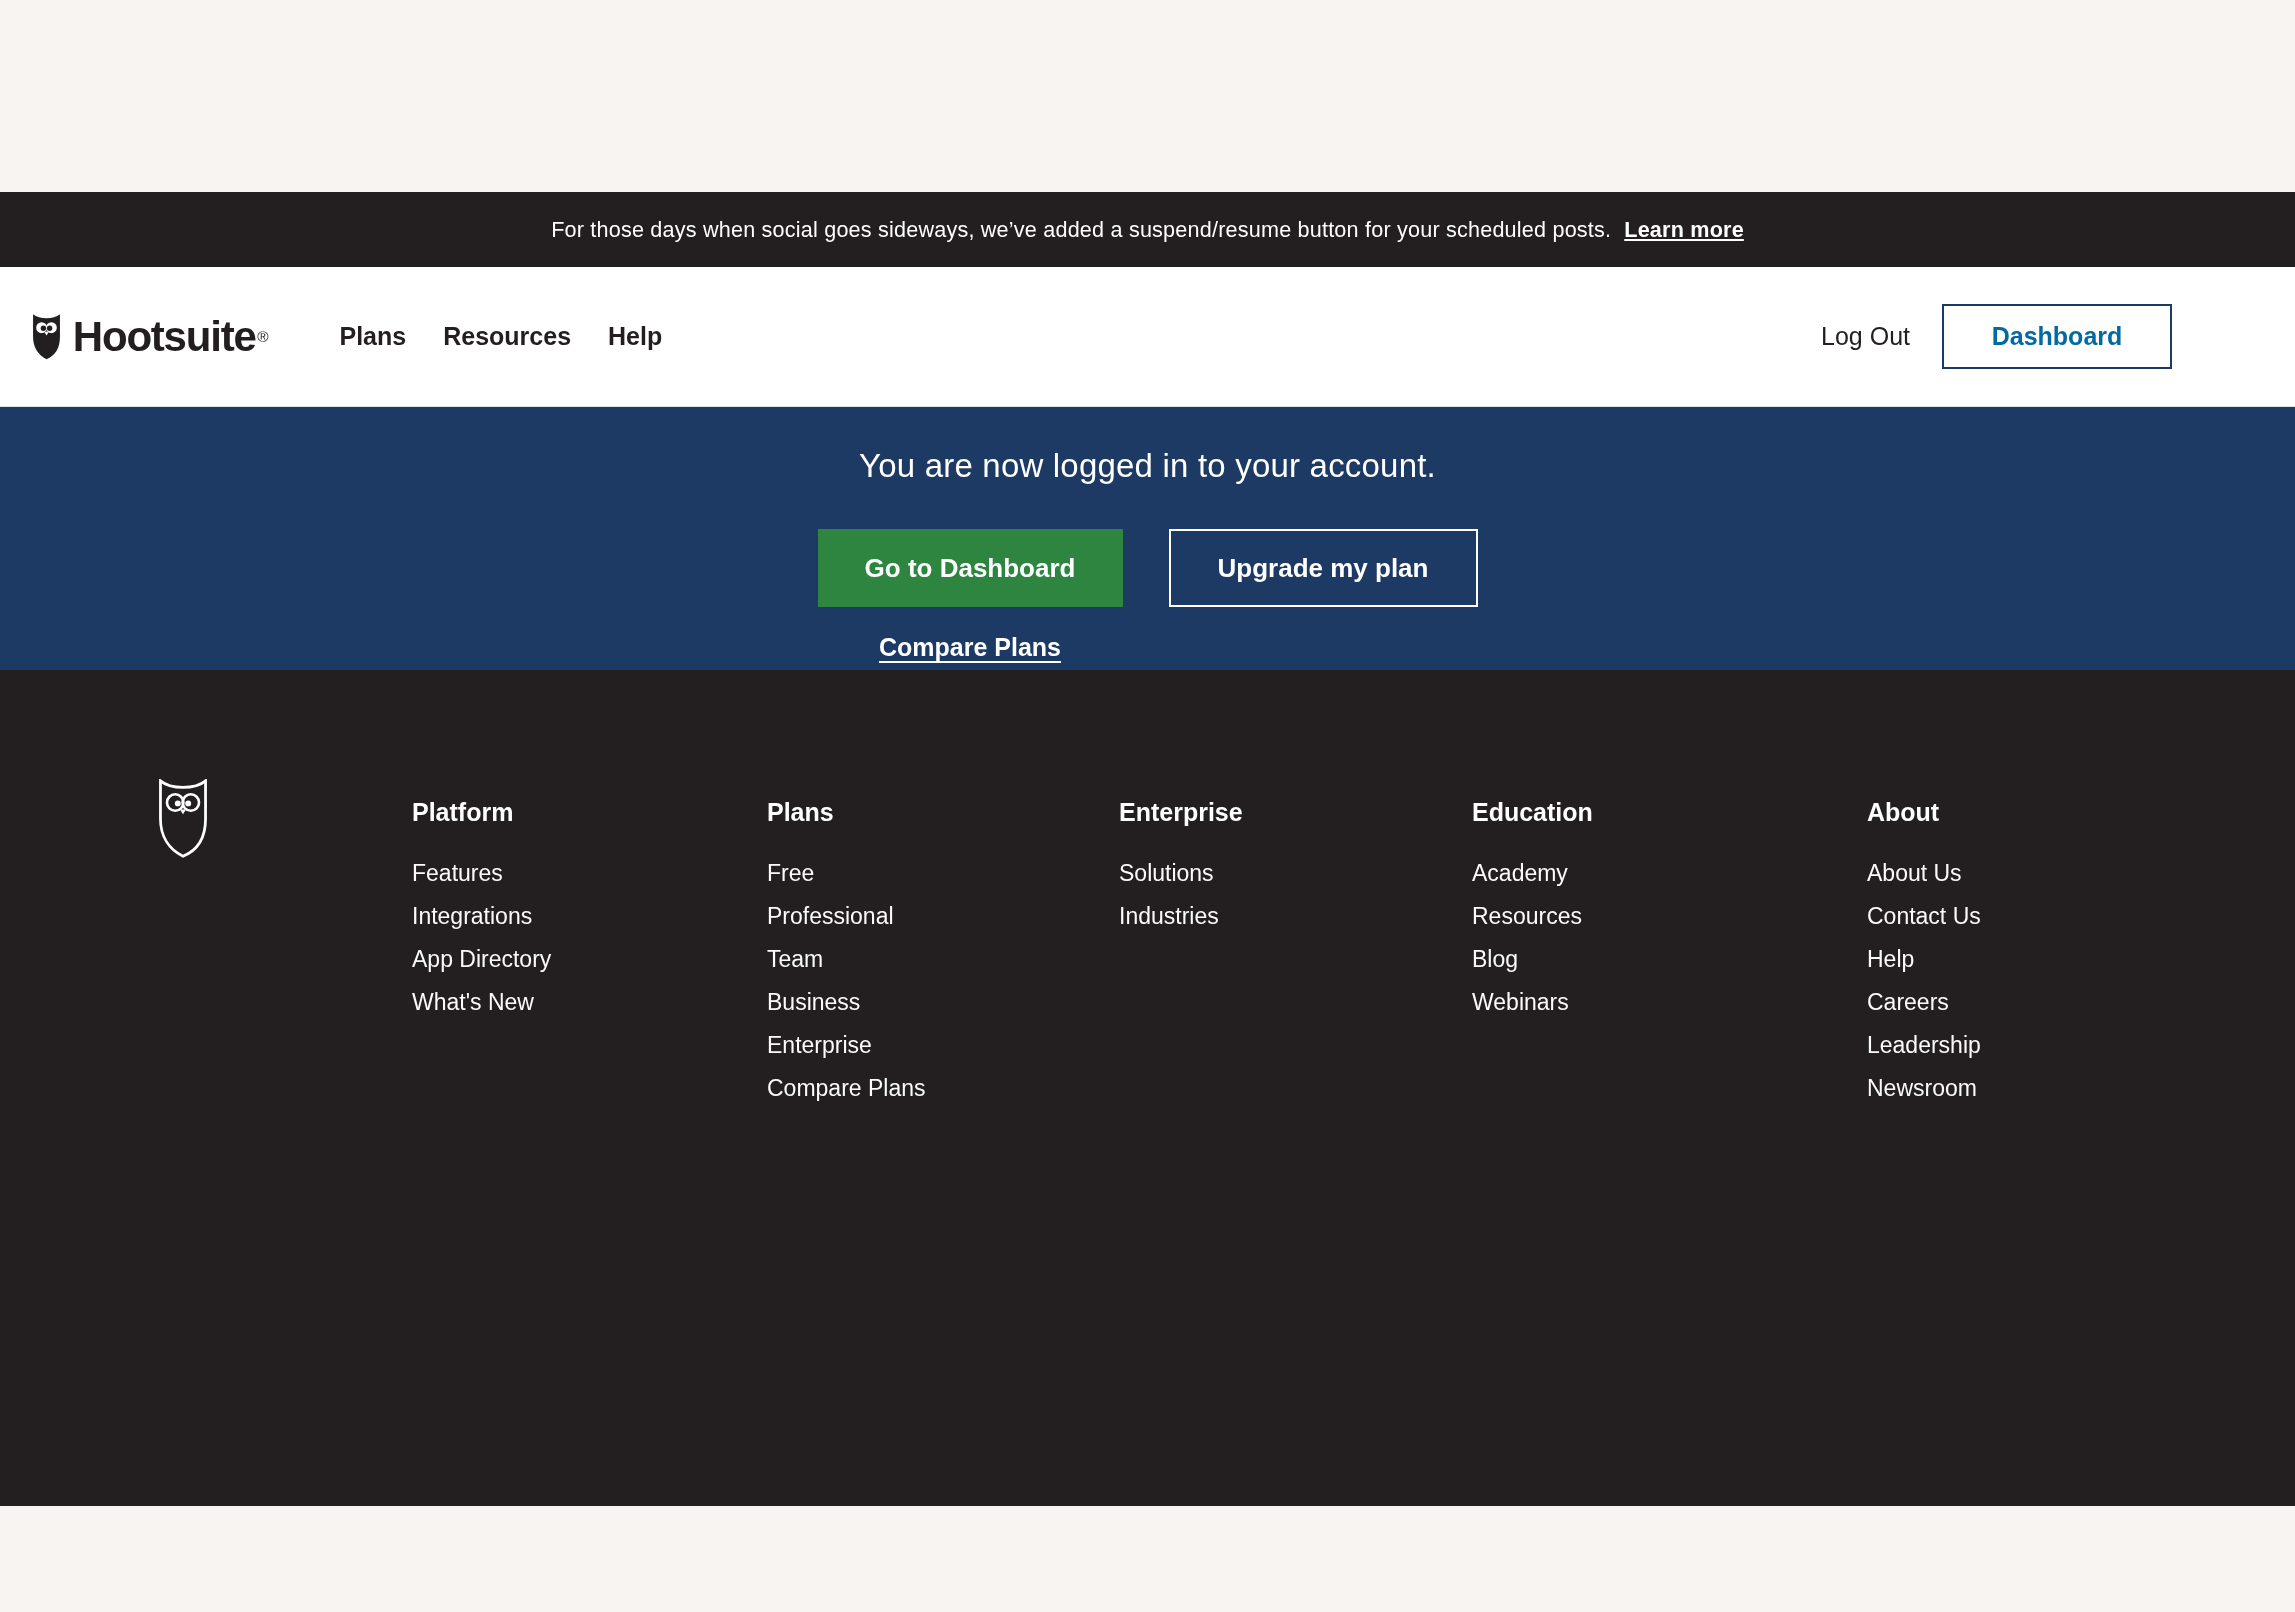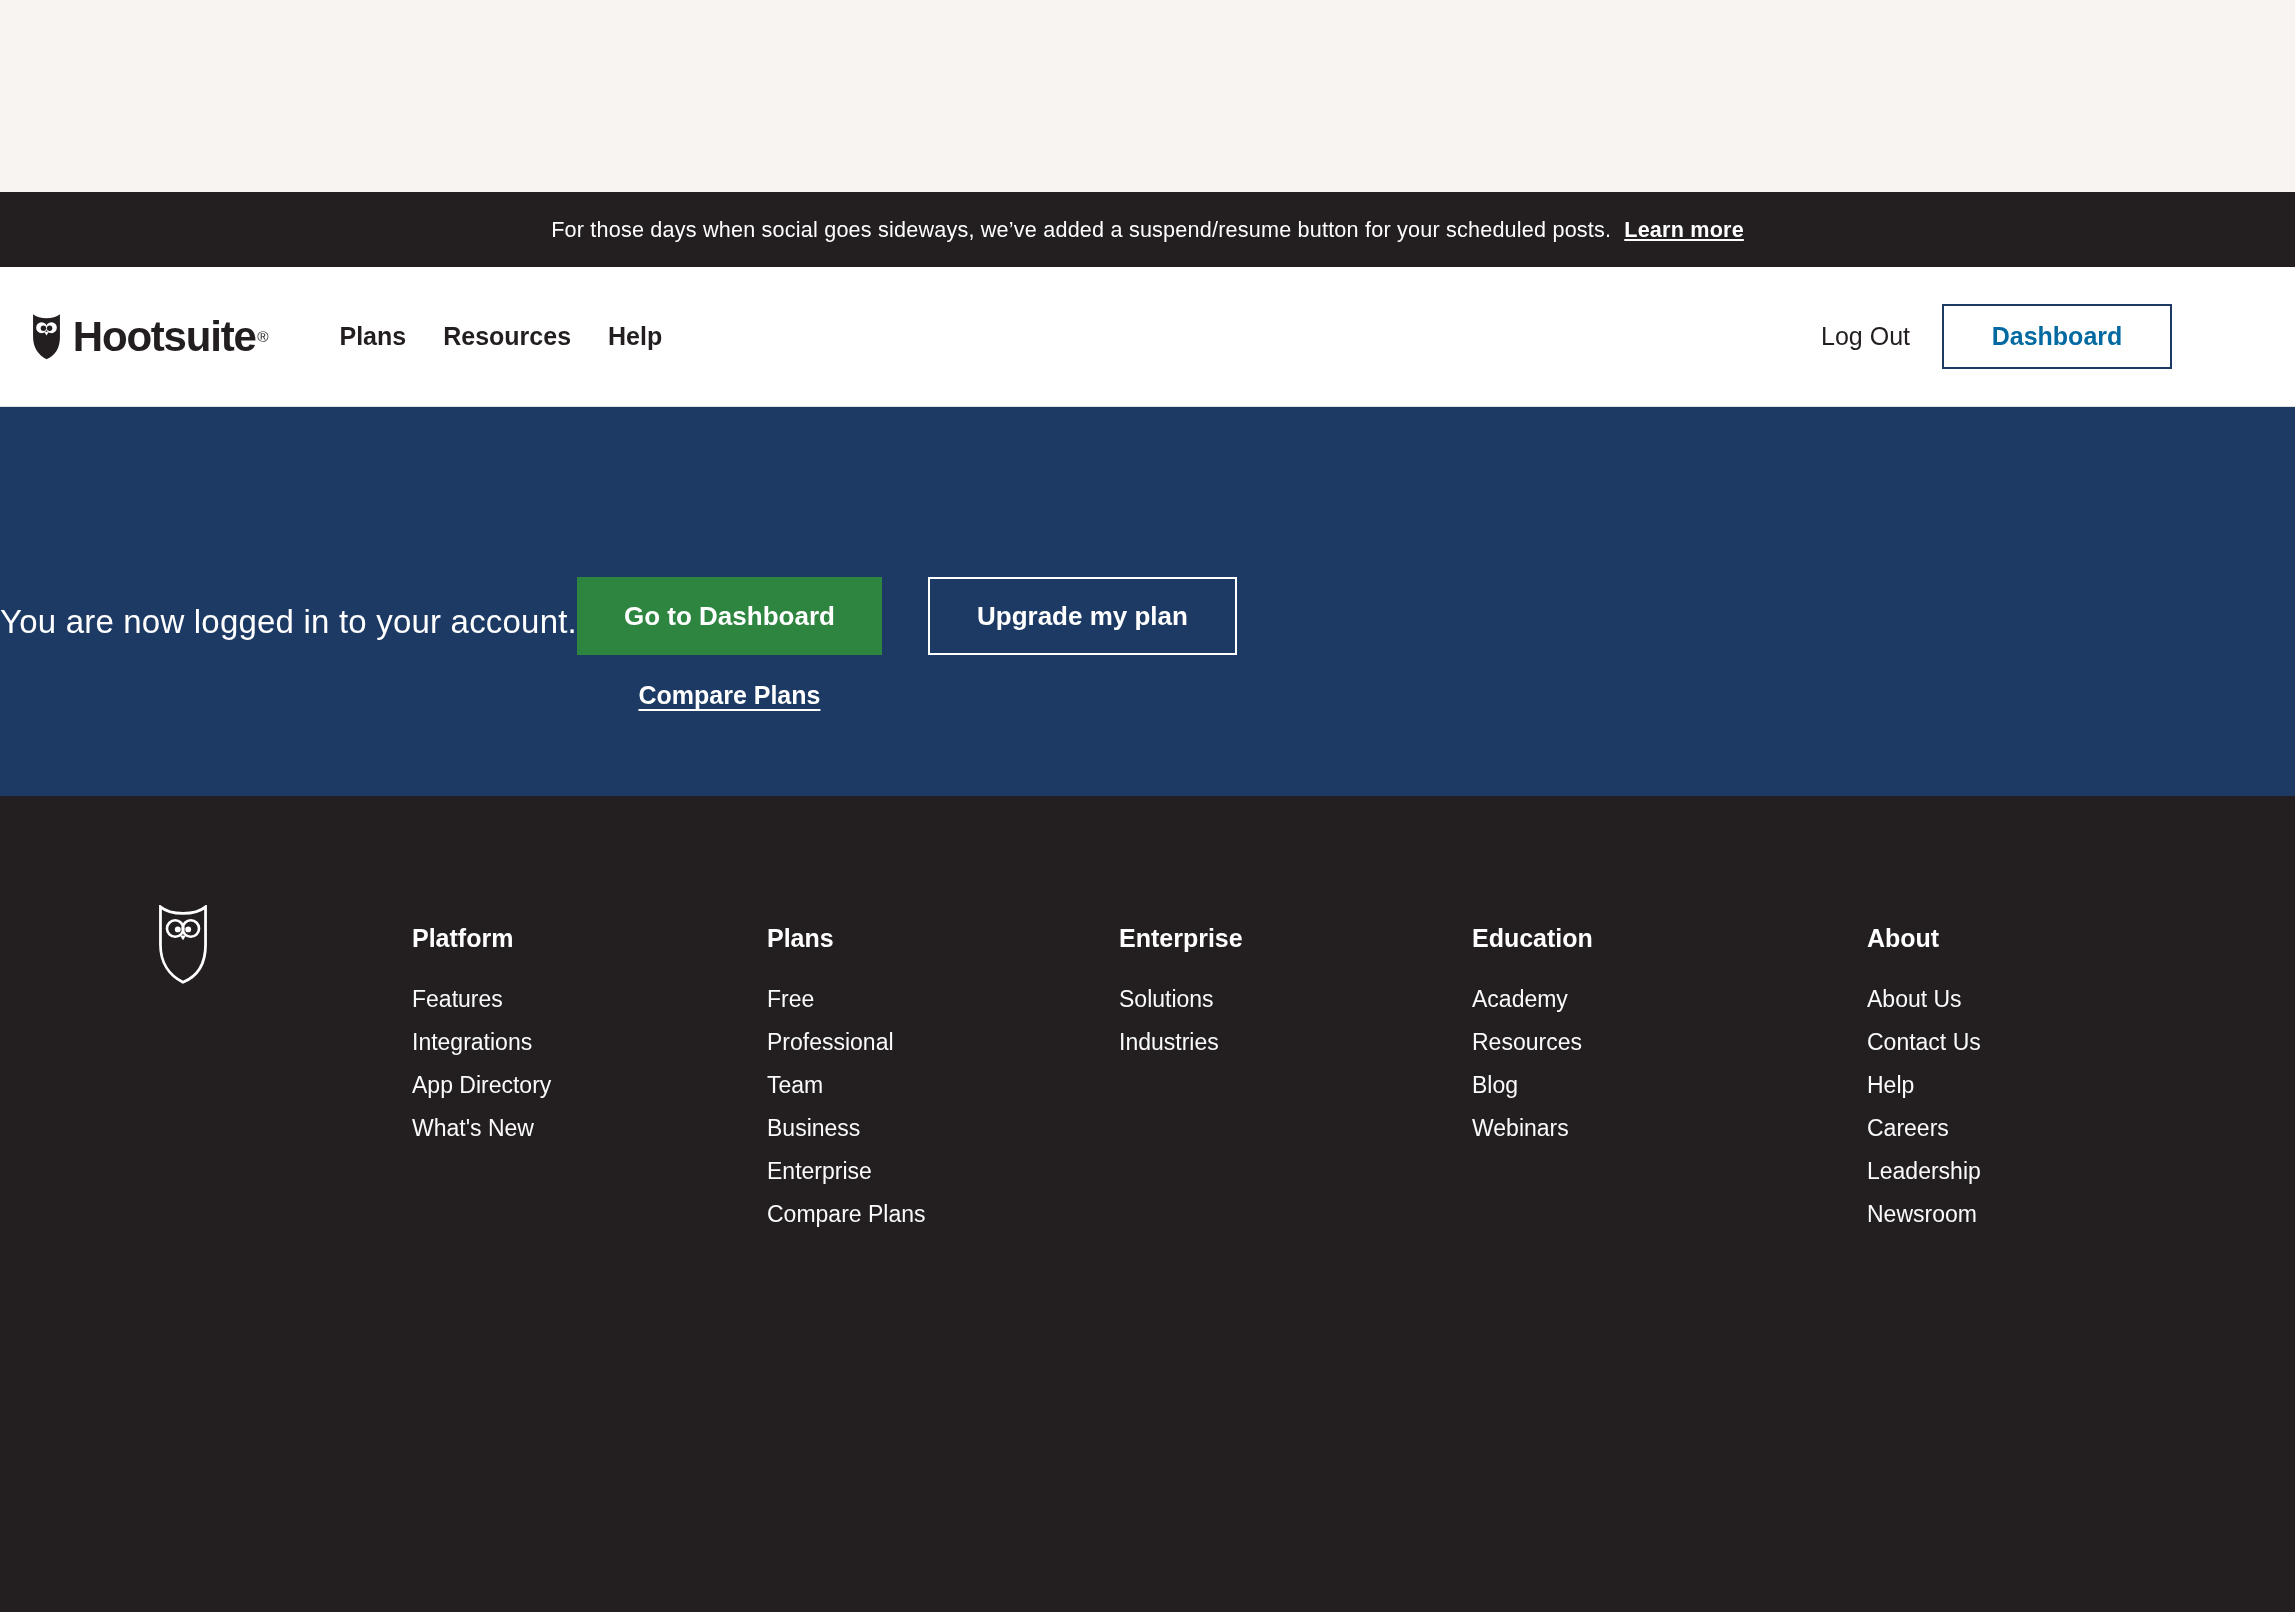--- a/index.html
+++ b/index.html
@@ -26,36 +26,36 @@
   .brand-tm { font-size:15.4px; color:#231f20; vertical-align:21.6px; margin-left:1.5px; }
   .nav { display:flex; gap:37px; margin-left:71px; }
   .nav-item { font-size:25px; font-weight:bold; color:#231f20; cursor:pointer; }
   .header-right { margin-left:auto; display:flex; align-items:center; gap:32px; }
   .logout { font-size:25px; color:#231f20; cursor:pointer; }
   .dash-btn { width:230px; height:65px; background:#ffffff; border:2.3px solid #1c3a64;
     color:#0369a1; font-size:25px; font-weight:bold; display:flex;
     align-items:center; justify-content:center; cursor:pointer; }
 
   
-  .hero { height:389px; background:#1c3a64; color:#ffffff;
-    display:flex; flex-direction:row; align-items:center; padding-top:40px; }
+  .hero { height:263px; background:#1c3a64; color:#ffffff;
+    display:flex; flex-direction:column; align-items:center; padding-top:40px; }
   .hero-msg { font-size:33px; font-weight:normal; letter-spacing:0.2px; }
   .hero-row { display:flex; align-items:flex-start; gap:46px; margin-top:44px; }
   .hero-col { display:flex; flex-direction:column; align-items:center; }
   .btn-primary { width:305px; height:78px; background:#2d8540; color:#ffffff;
     font-size:26px; font-weight:bold; border:none; display:flex;
     align-items:center; justify-content:center; cursor:pointer;text-align:center; }
   .btn-secondary { width:309px; height:78px; background:transparent; color:#ffffff;
     font-size:26px; font-weight:bold; border:2.3px solid #ffffff; display:flex;
     align-items:center; justify-content:center; cursor:pointer; }
   .compare { margin-top:26px; font-size:25px; font-weight:bold; color:#ffffff;
     text-decoration:underline; text-underline-offset:5.4px; cursor:pointer; }
 
   
-  .footer { height:940px; background:#231f20; position:relative; color:#ffffff; }
+  .footer { height:836px; background:#231f20; position:relative; color:#ffffff; }
   .owl-outline { position:absolute; left:157px; top:109px; width:52px; height:80px; }
   .fcol { position:absolute; top:128px; width:332px; }
   .fcol-1 { left:412px; } .fcol-2 { left:767px; } .fcol-3 { left:1119px; }
   .fcol-4 { left:1472px; } .fcol-5 { left:1867px; }
   .fcol-title { font-size:25px; font-weight:bold; height:29px; margin-bottom:25px; }
   .fcol-items .fitem { height:43px; display:flex; align-items:center;
     font-size:23px; color:#fbfbfb; cursor:pointer; }
 </style>
 </head>
 <body>

